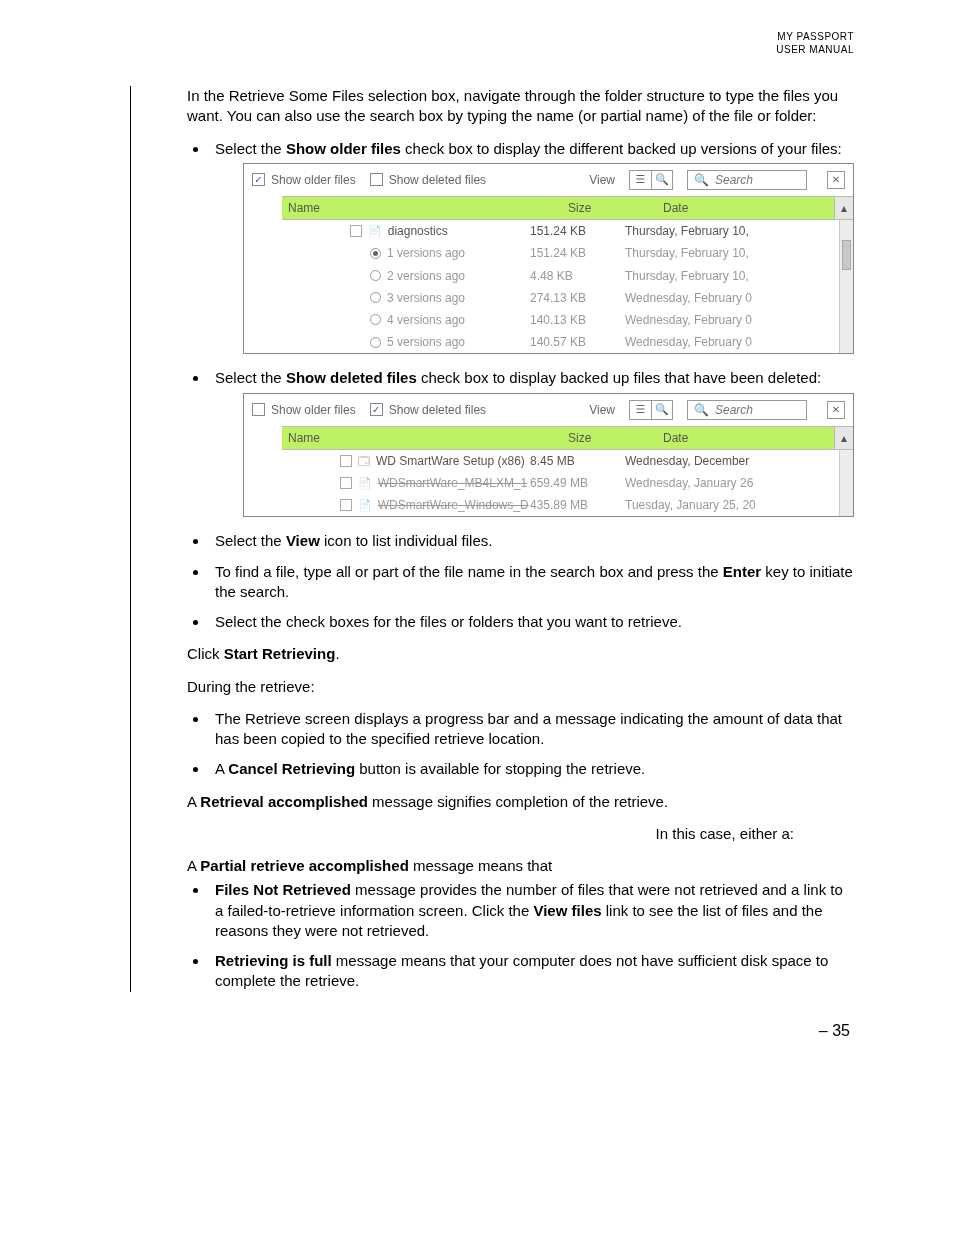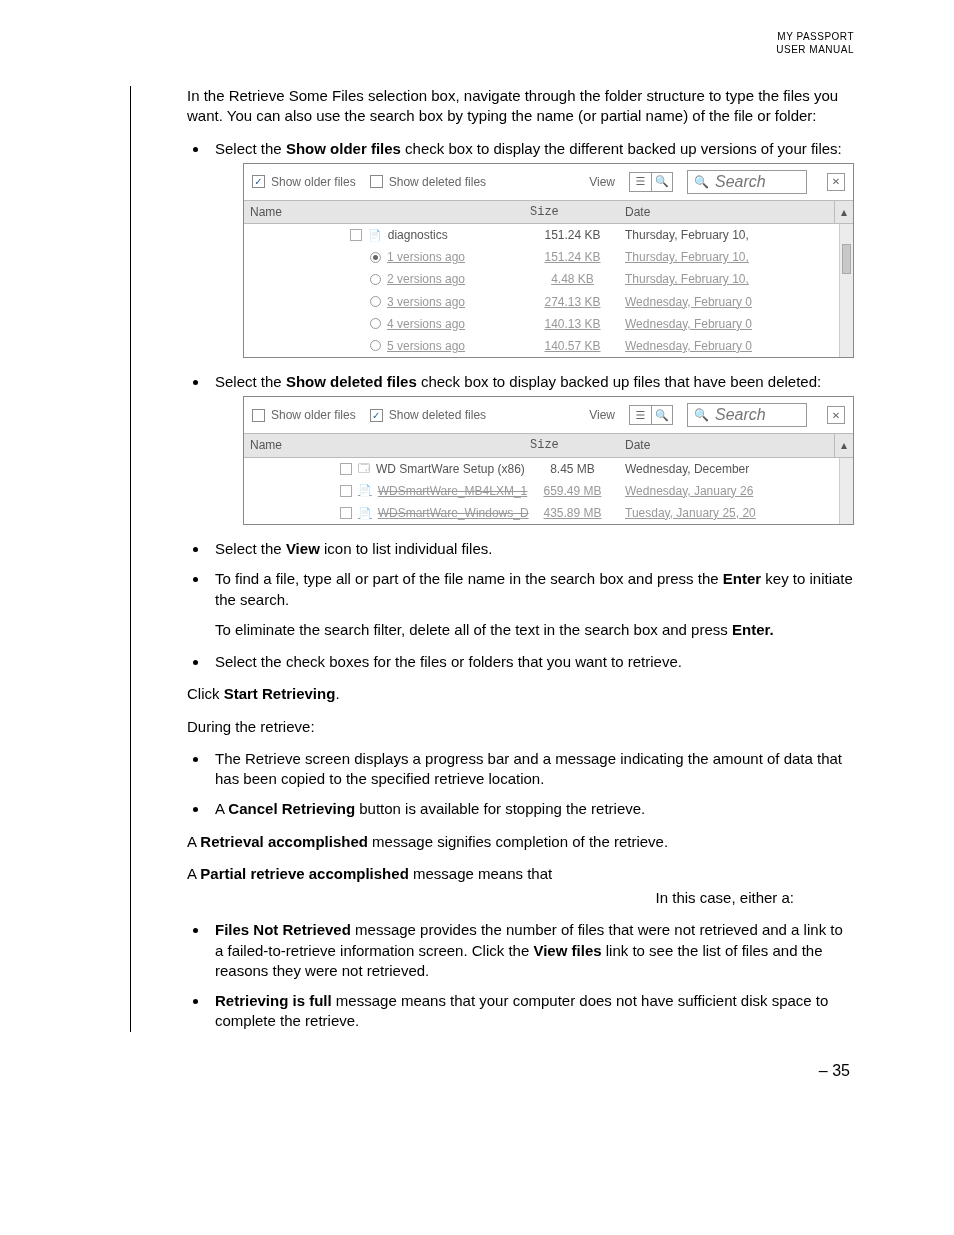--- a/index.html
+++ b/index.html
@@ -67,43 +67,44 @@
     align-items: center; justify-content: center; color: #666; font-size: 11px;
   }
   .icon-pair { display: inline-flex; }
   .icon-pair .icon-btn:first-child { border-right: none; }
   .search-wrap {
     display: inline-flex; align-items: center; border: 1px solid #999;
     padding: 1px 6px; gap: 4px; color: #888; width: 120px;
   }
   .search-wrap input {
     border: none; outline: none; font-style: italic; color: #888;
-    font-size: 16px; width: 80px;
+    font-size: 12px; width: 80px;
   }
   .close-btn {
     width: 18px; height: 18px; border: 1px solid #999; display: inline-flex;
     align-items: center; justify-content: center; font-size: 10px; color: #666;
     margin-left: 6px;
   }
   .col-headers {
     display: flex; border-top: 1px solid #bbb; border-bottom: 1px solid #bbb;
-    background: #e5e5e5;
+    background: #bef264;
+    margin-left: 38px;
   }
   .col-headers > div { padding: 3px 6px; color: #555; font-size: 12px; }
   .col-name { flex: 0 0 280px; }
-  .col-size { flex: 0 0 95px; text-align: left; font-family: Liberation Mono, monospace; }
+  .col-size { flex: 0 0 95px; text-align: left; }
   .col-date { flex: 1; }
   .col-scroll { flex: 0 0 14px; background: #e6e6e6; border-left: 1px solid #bbb; }
   .rows-wrap { position: relative; }
   .row {
     display: flex; align-items: center; padding: 3px 6px; color: #555;
   }
-  .row.dim { color: #999; text-decoration: underline; }
+  .row.dim { color: #999; }
   .row .c-name { flex: 0 0 280px; display: flex; align-items: center; gap: 6px; }
-  .row .c-size { flex: 0 0 95px; text-align: center; padding-right: 10px; }
+  .row .c-size { flex: 0 0 95px; text-align: left; padding-right: 10px; }
   .row .c-date { flex: 1; }
   .indent0 { padding-left: 100px; }
   .indent1 { padding-left: 120px; }
   .fchk { width: 12px; height: 12px; border: 1px solid #aaa; display: inline-block; }
   .radio { width: 11px; height: 11px; border: 1px solid #999; border-radius: 50%; display: inline-flex; align-items: center; justify-content: center; }
   .radio.sel::after { content: ""; width: 5px; height: 5px; border-radius: 50%; background: #666; }
   .scrollbar {
     position: absolute; right: 0; top: 0; bottom: 0; width: 14px;
     background: #ececec; border-left: 1px solid #ccc;
   }
@@ -290,23 +291,20 @@
             </div>
           </div>
         </li>
 
         <li>
           <span>Select the </span><b>View</b><span> icon to list individual files.</span>
         </li>
 
         <li>
           <span>To find a file, type all or part of the file name in the search box and press the </span><b>Enter</b><span> key to initiate the search.</span>
-          <p style="margin-top:10px;">
-            <span>To eliminate the search filter, delete all of the text in the search box and press </span><b>Enter.</b>
-          </p>
         </li>
 
         <li>Select the check boxes for the files or folders that you want to retrieve.</li>
       </ul>
 
       <p class="after-bullets">
         <span>Click </span><b>Start Retrieving</b><span>.</span>
       </p>
 
       <p>During the retrieve:</p>
@@ -315,24 +313,24 @@
         <li>The Retrieve screen displays a progress bar and a message indicating the amount of data that has been copied to the specified retrieve location.</li>
         <li>
           <span>A </span><b>Cancel Retrieving</b><span> button is available for stopping the retrieve.</span>
         </li>
       </ul>
 
       <p>
         <span>A </span><b>Retrieval accomplished</b><span> message signifies completion of the retrieve.</span>
       </p>
 
+      <p style="text-align:right; padding-right:60px;">In this case, either a:</p>
       <p style="margin-bottom:4px;">
         <span>A </span><b>Partial retrieve accomplished</b><span> message means that</span>
       </p>
-      <p style="text-align:right; padding-right:60px;">In this case, either a:</p>
 
       <ul class="bullets">
         <li>
           <b>Files Not Retrieved</b><span> message provides the number of files that were not retrieved and a link to a failed-to-retrieve information screen. Click the </span><b>View files</b><span> link to see the list of files and the reasons they were not retrieved.</span>
         </li>
         <li>
           <b>Retrieving is full</b><span> message means that your computer does not have sufficient disk space to complete the retrieve.</span>
         </li>
       </ul>
 

